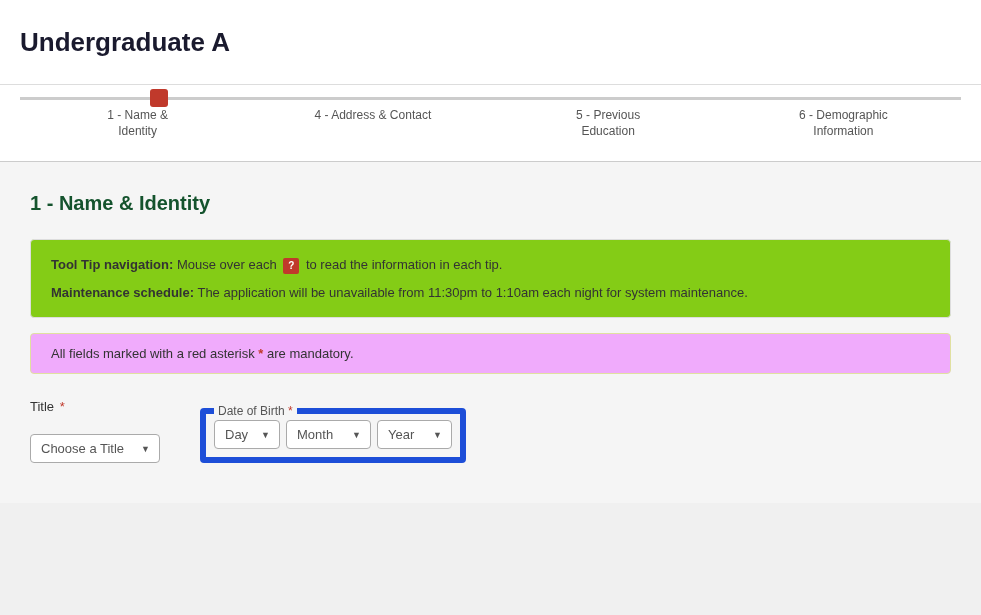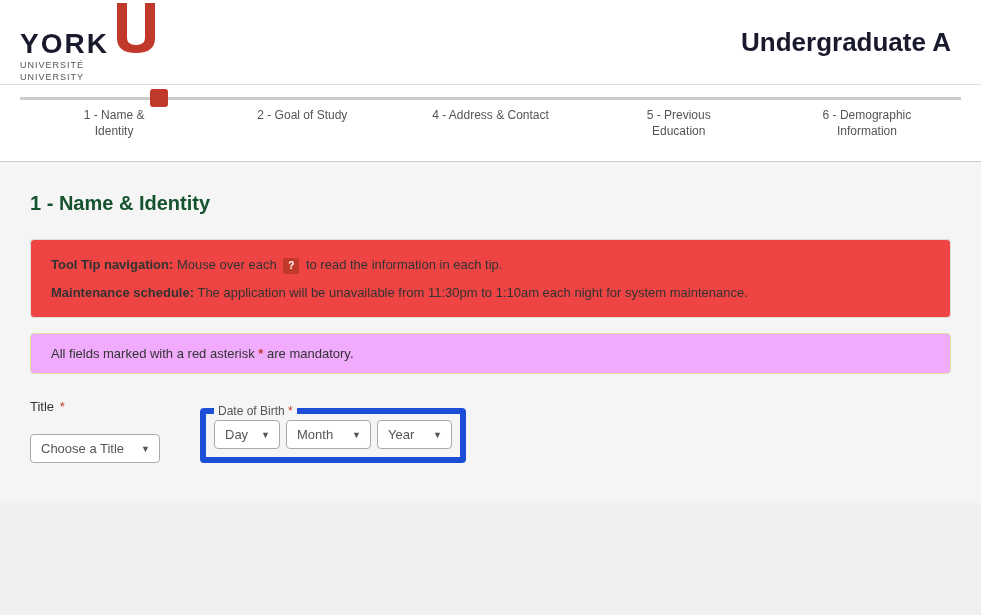--- a/index.html
+++ b/index.html
@@ -91,21 +91,21 @@
 
     .section-title {
       font-size: 20px;
       font-weight: bold;
       color: #14532d;
       margin-bottom: 5px;
       padding-top: 10px;
     }
 
     .info-box {
-      background: #ef4444;
+      background: #84cc16;
       border: 1px solid #ddd;
       border-radius: 4px;
       padding: 15px 20px;
       margin-bottom: 15px;
       margin-top: 24px;
     }
     .info-box p {
       margin-bottom: 8px;
       font-size: 13px;
       line-height: 1.5;
@@ -205,45 +205,30 @@
       min-width: 85px;
     }
     .dob-selects .select-wrapper.year select {
       min-width: 75px;
     }
   </style>
 </head>
 <body>
 
 <div class="header">
-  <div class="logo-area">
-    <div>
-      <span class="logo-text">YORK</span>
-      <svg class="logo-u-shape" viewBox="0 0 38 50" xmlns="http://www.w3.org/2000/svg">
-        <path d="M0 0 L0 35 Q0 50 19 50 Q38 50 38 35 L38 0 L28 0 L28 35 Q28 42 19 42 Q10 42 10 35 L10 0 Z" fill="#c0392b"></path>
-      </svg>
-      <div>
-        <span class="logo-sub">UNIVERSITÉ</span>
-        <span class="logo-sub">UNIVERSITY</span>
-      </div>
-    </div>
-  </div>
   <div class="page-title-header">Undergraduate A</div>
 </div>
 
 <div class="progress-nav">
   <div class="progress-line-inner">
     <div class="progress-dot"></div>
   </div>
   <div class="progress-steps">
     <div class="progress-step">
       <div class="progress-step-label">1 - Name &amp;<br>Identity</div>
-    </div>
-    <div class="progress-step">
-      <div class="progress-step-label">2 - Goal of Study</div>
     </div>
     <div class="progress-step">
       <div class="progress-step-label">4 - Address &amp; Contact</div>
     </div>
     <div class="progress-step">
       <div class="progress-step-label">5 - Previous<br>Education</div>
     </div>
     <div class="progress-step">
       <div class="progress-step-label">6 - Demographic<br>Information</div>
     </div>

